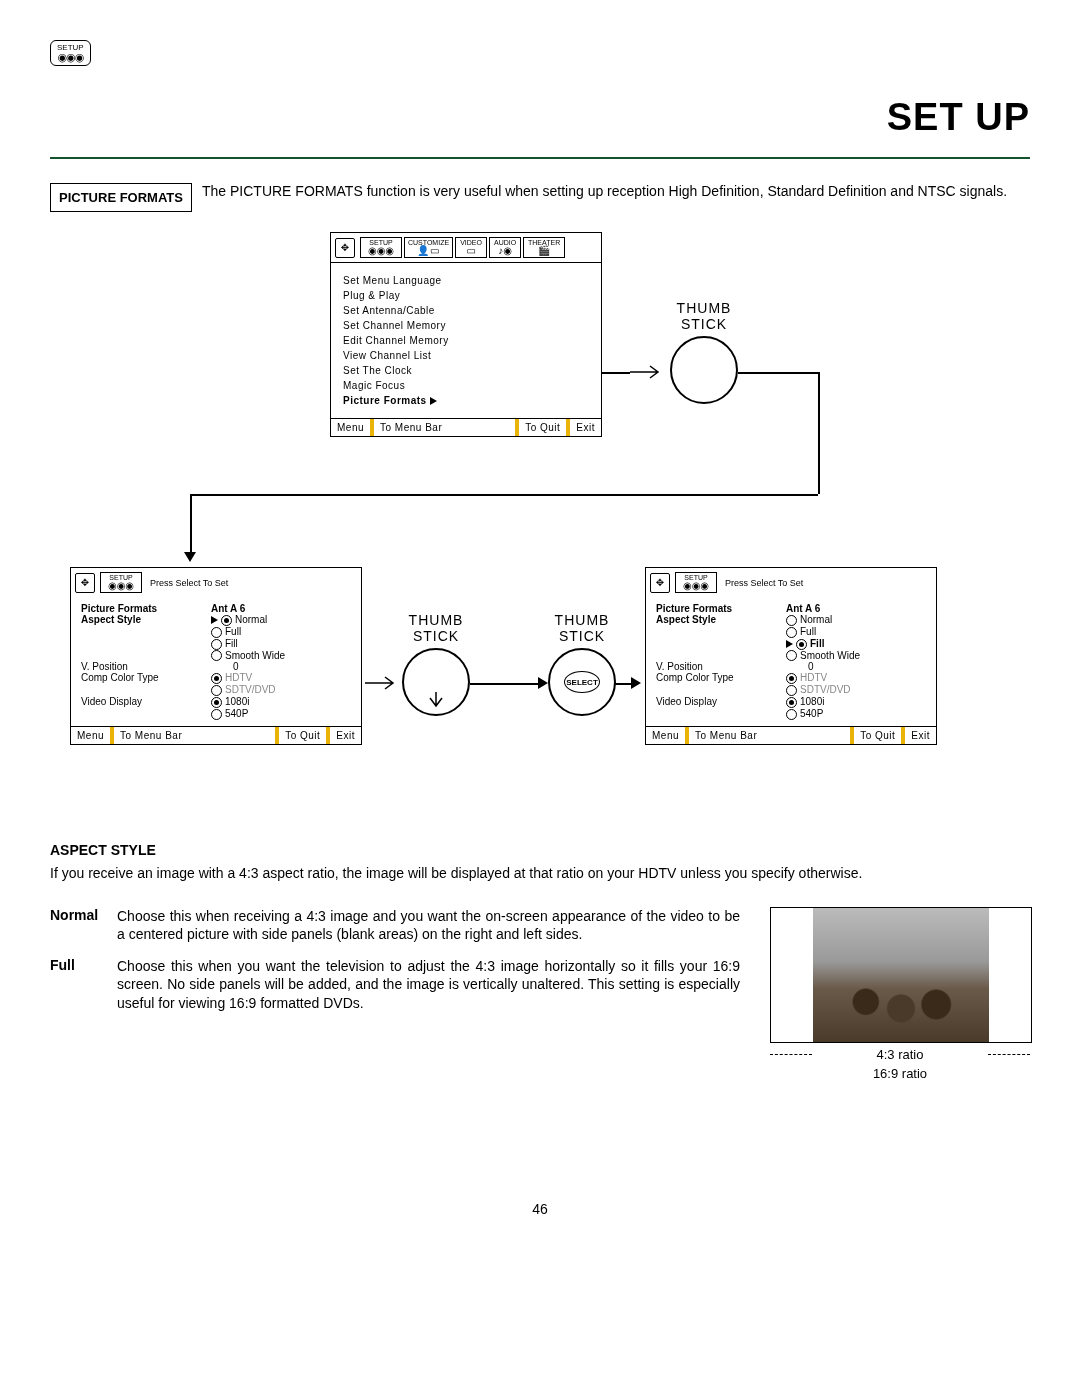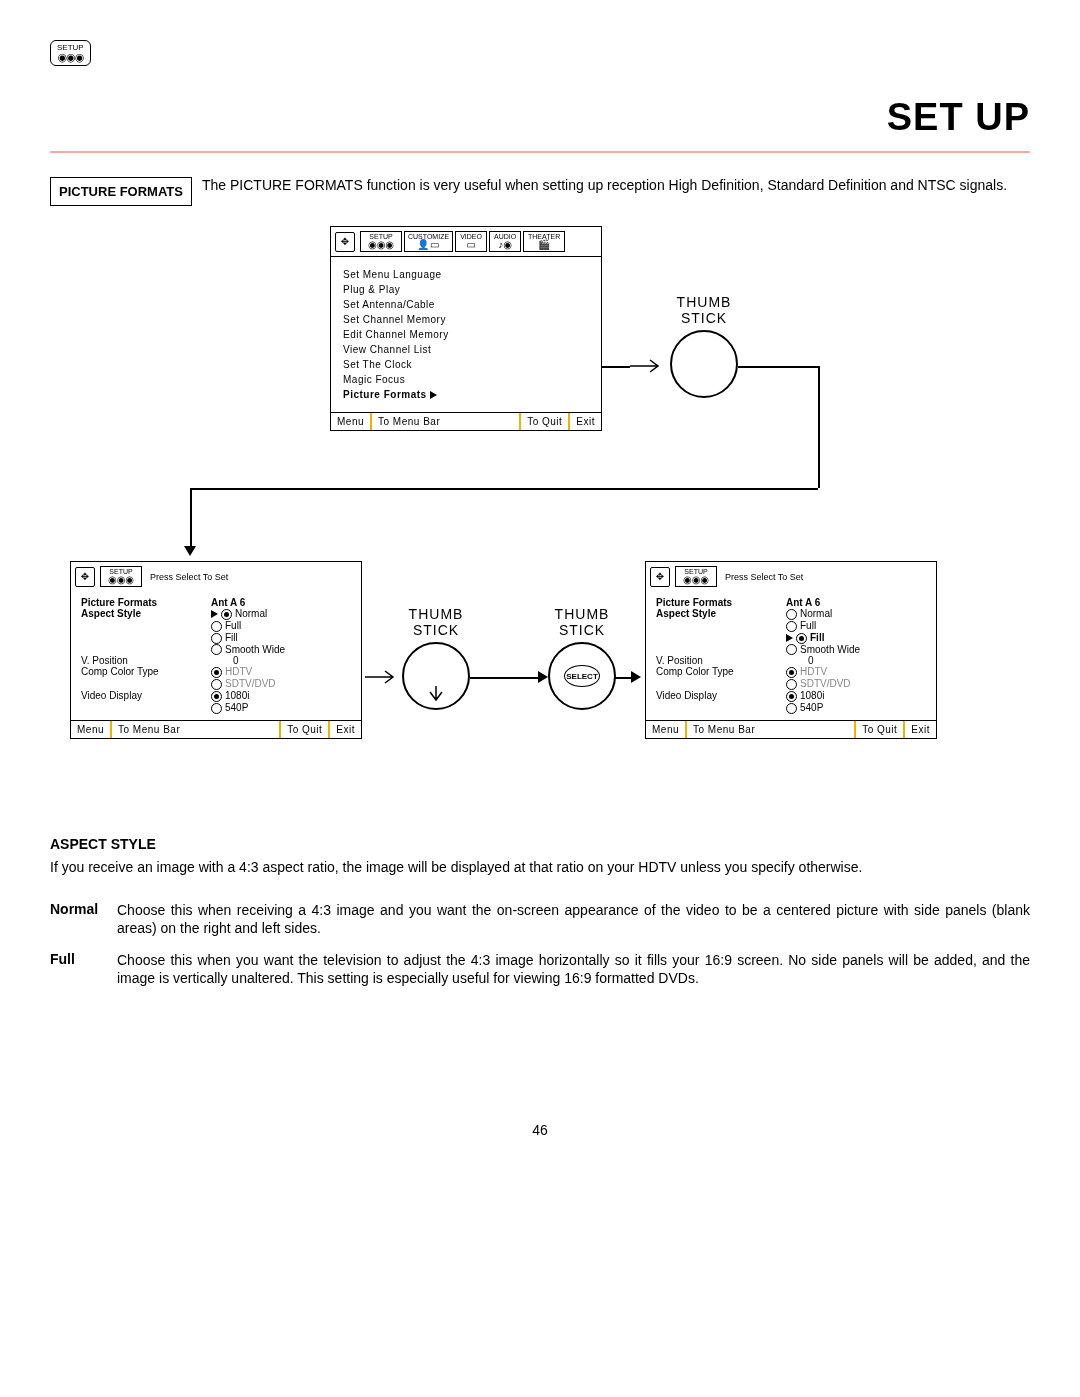--- a/index.html
+++ b/index.html
@@ -14,21 +14,21 @@
   }
   .header-row { display: flex; justify-content: space-between; align-items: flex-start; margin-bottom: 30px; }
   .setup-badge {
     border: 1.5px solid #000; border-radius: 6px; padding: 3px 6px 2px 6px;
     font-size: 9px; text-align: center; line-height: 1;
   }
   .setup-badge .label { font-size: 8px; }
   .setup-badge .circles { letter-spacing: -1px; font-size: 11px; }
   .page-title {
     font-size: 38px; font-weight: bold; letter-spacing: 1px;
-    border-bottom: 2px solid #fca5a5; padding-bottom: 12px; width: 100%; text-align: right;
+    border-bottom: 2px solid #14532d; padding-bottom: 18px; width: 100%; text-align: right;
   }
   .intro-row { display: flex; gap: 10px; align-items: flex-start; margin-bottom: 20px; }
   .section-label {
     border: 1.5px solid #000; padding: 6px 8px; font-weight: bold; font-size: 13px;
     white-space: nowrap;
   }
   .intro-text { text-align: justify; font-size: 14px; flex: 1; }
   .diagram-area { position: relative; height: 590px; margin-bottom: 20px; }
 
   
@@ -50,21 +50,21 @@
     width: 18px; height: 18px; border: 1px solid #000; border-radius: 2px;
     display: flex; align-items: center; justify-content: center; font-size: 10px;
     margin-right: 3px;
   }
   .menu-body { padding: 10px 12px; font-size: 10px; letter-spacing: 0.5px; line-height: 1.5; }
   .menu-body .item { white-space: nowrap; }
   .menu-body .item.sel { font-weight: bold; }
   .menu-footer {
     display: flex; border-top: 1px solid #000; font-size: 10px; letter-spacing: 0.5px;
   }
-  .menu-footer > div { padding: 3px 6px; border-right: 2px solid #eab308; }
+  .menu-footer > div { padding: 3px 6px; border-right: 4px solid #eab308; }
   .menu-footer > div:last-child { border-right: none; }
   .menu-footer .fill { flex: 1; }
 
   
   .sub-body { padding: 6px 10px; font-size: 10px; }
   .sub-body .row { display: flex; }
   .sub-body .label { width: 130px; font-weight: bold; }
   .sub-body .label.normal { font-weight: normal; }
   .sub-body .val { flex: 1; }
   .sub-body .opt { margin-left: 130px; }
@@ -336,16 +336,33 @@
     <div class="options-col">
       <div class="opt-block">
         <div class="olabel">Normal</div>
         <div class="odesc">Choose this when receiving a 4:3 image and you want the on-screen appearance of the video to be a centered picture with side panels (blank areas) on the right and left sides.</div>
       </div>
       <div class="opt-block">
         <div class="olabel">Full</div>
         <div class="odesc">Choose this when you want the television to adjust the 4:3 image horizontally so it fills your 16:9 screen. No side panels will be added, and the image is vertically unaltered. This setting is especially useful for viewing 16:9 formatted DVDs.</div>
       </div>
     </div>
+    <div class="ratio-fig">
+      <div class="ratio-outer">
+        <div class="ratio-inner"></div>
+      </div>
+      <div class="ratio-row">
+        <span class="dash" style="flex:0 0 42px;"></span>
+        <span class="dash" style="flex:0 0 0; border:none;"></span>
+        <span style="flex:0 0 0;"></span>
+        <span class="dash" style="margin-left:0; flex:0 0 0;"></span>
+        <span style="width:0;"></span>
+        <span class="rlabel" style="margin-left:auto; margin-right:auto;">4:3 ratio</span>
+        <span class="dash" style="flex:0 0 42px;"></span>
+      </div>
+      <div class="ratio-row" style="justify-content:center;">
+        <span class="rlabel">16:9 ratio</span>
+      </div>
+    </div>
   </div>
 </div>
 
 <div class="page-num">46</div>
 
 </body></html>

